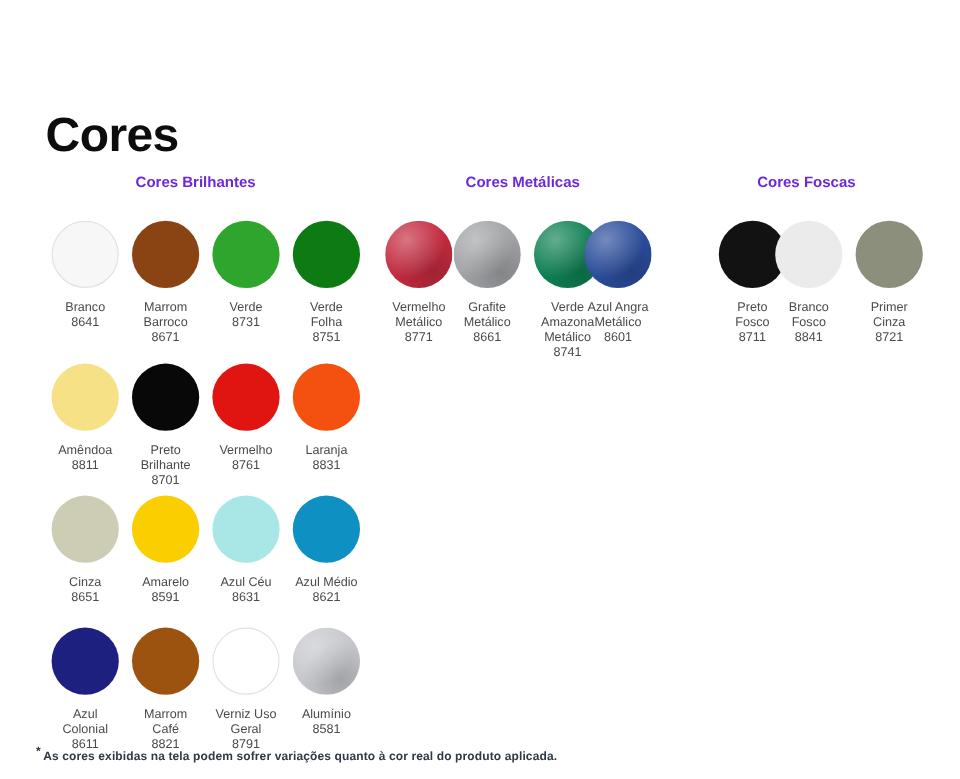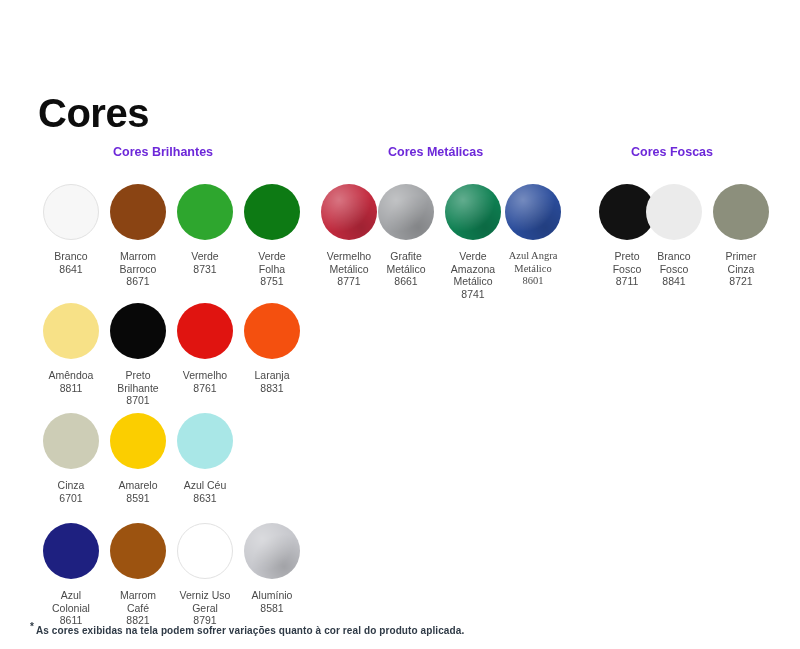--- a/index.html
+++ b/index.html
@@ -164,21 +164,21 @@
 Metálico</div>
         <div class="swatch-code">8661</div>
       </div>
       <div class="swatch-cell" style="left: 402px; top: 0px;">
         <div class="swatch-dot metallic" style="background-color: rgb(14, 128, 82);"></div>
         <div class="swatch-label">Verde
 Amazona
 Metálico</div>
         <div class="swatch-code">8741</div>
       </div>
-      <div class="swatch-cell" style="left: 462px; top: 0px; font-family: Liberation Serif, serif;">
+      <div class="swatch-cell" style="left: 444px; top: 0px;">
         <div class="swatch-dot metallic" style="background-color: rgb(42, 76, 155);"></div>
         <div class="swatch-label">Azul Angra
 Metálico</div>
         <div class="swatch-code">8601</div>
       </div>
       <div class="swatch-cell" style="left: 556px; top: 0px;">
         <div class="swatch-dot" style="background-color: rgb(18, 18, 18);"></div>
         <div class="swatch-label">Preto
 Fosco</div>
         <div class="swatch-code">8711</div>
@@ -212,31 +212,36 @@
         <div class="swatch-code">8761</div>
       </div>
       <div class="swatch-cell" style="left: 201px; top: 119px;">
         <div class="swatch-dot" style="background-color: rgb(244, 80, 15);"></div>
         <div class="swatch-label">Laranja</div>
         <div class="swatch-code">8831</div>
       </div>
       <div class="swatch-cell" style="left: 0px; top: 229px;">
         <div class="swatch-dot" style="background-color: rgb(205, 205, 182);"></div>
         <div class="swatch-label">Cinza</div>
-        <div class="swatch-code">6701</div>
+        <div class="swatch-code">8651</div>
       </div>
       <div class="swatch-cell" style="left: 67px; top: 229px;">
         <div class="swatch-dot" style="background-color: rgb(251, 206, 0);"></div>
         <div class="swatch-label">Amarelo</div>
         <div class="swatch-code">8591</div>
       </div>
       <div class="swatch-cell" style="left: 134px; top: 229px;">
         <div class="swatch-dot" style="background-color: rgb(169, 231, 231);"></div>
         <div class="swatch-label">Azul Céu</div>
         <div class="swatch-code">8631</div>
+      </div>
+      <div class="swatch-cell" style="left: 201px; top: 229px;">
+        <div class="swatch-dot" style="background-color: rgb(14, 144, 195);"></div>
+        <div class="swatch-label">Azul Médio</div>
+        <div class="swatch-code">8621</div>
       </div>
       <div class="swatch-cell" style="left: 0px; top: 339px;">
         <div class="swatch-dot" style="background-color: rgb(30, 32, 128);"></div>
         <div class="swatch-label">Azul
 Colonial</div>
         <div class="swatch-code">8611</div>
       </div>
       <div class="swatch-cell" style="left: 67px; top: 339px;">
         <div class="swatch-dot" style="background-color: rgb(156, 83, 16);"></div>
         <div class="swatch-label">Marrom

